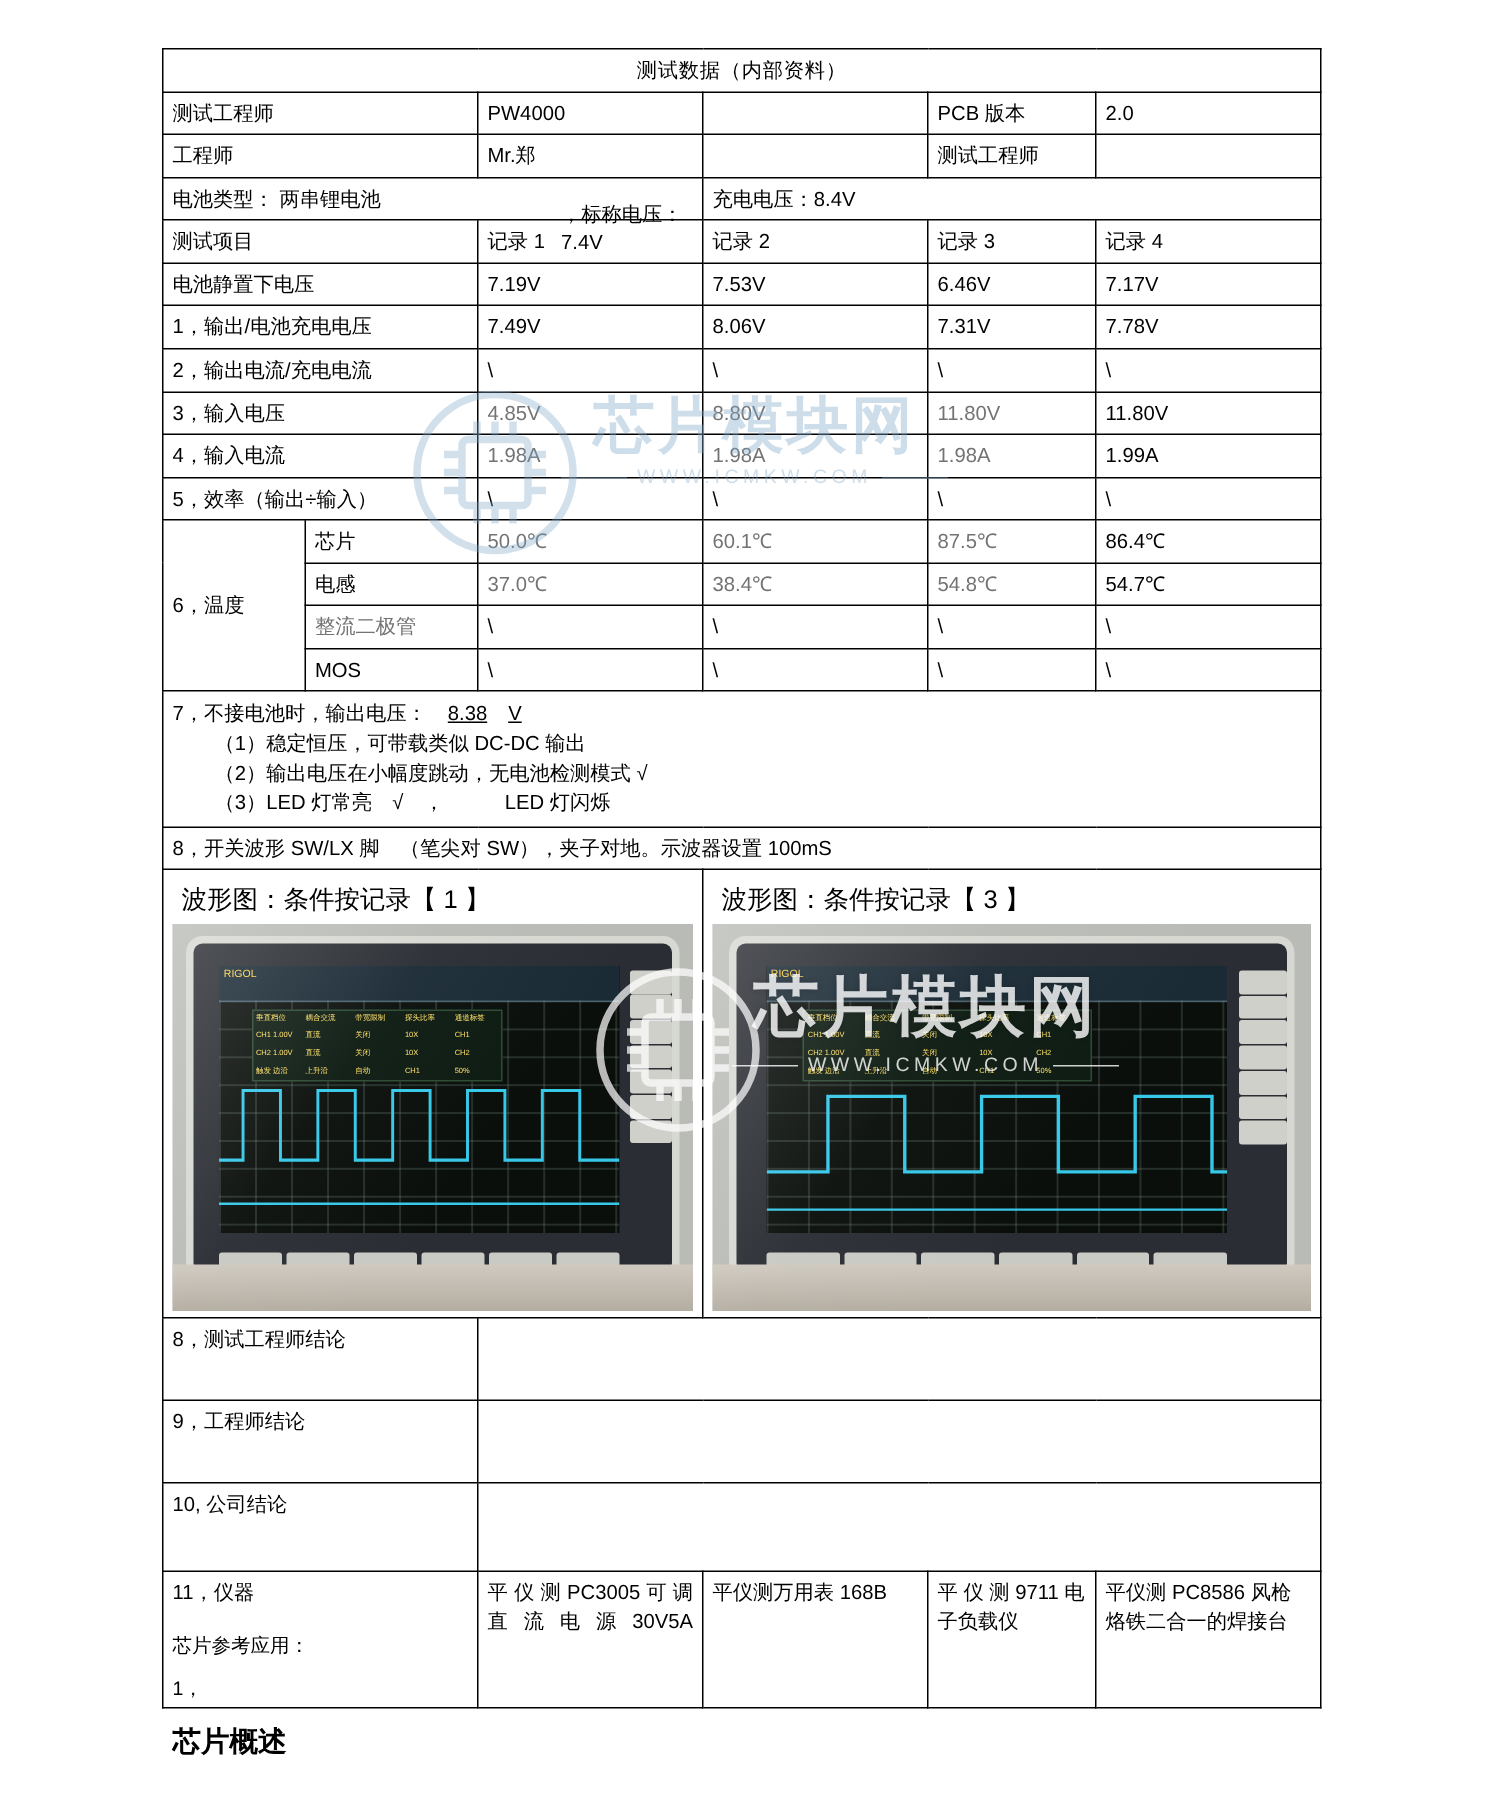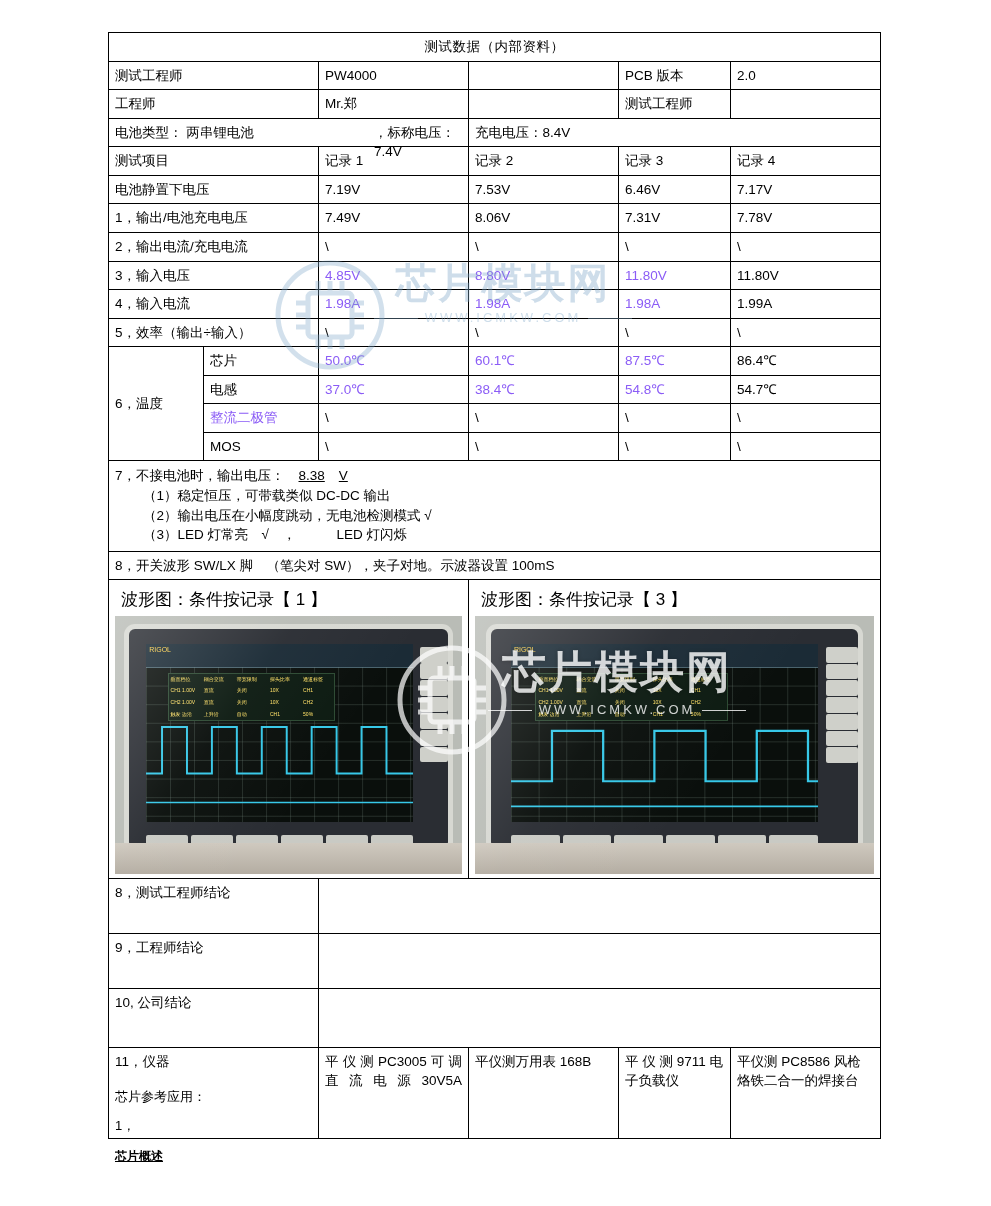--- a/index.html
+++ b/index.html
@@ -36,21 +36,21 @@
     vertical-align: middle;
     line-height: 1.45;
     word-break: break-word;
   }
   .title-cell {
     text-align: center;
     font-size: 19px;
     padding: 9px 0 9px 0;
     letter-spacing: 0.5px;
   }
-  .gray-txt { color: #8b5cf6; margin-top: 16px; }
+  .gray-txt { color: #737373; margin-top: 16px; }
 
   
   .wave-cell {
     padding: 0;
     vertical-align: top;
   }
   .wave-label {
     font-size: 17px;
     padding: 4px 6px 3px 6px;
   }
@@ -256,23 +256,22 @@
     position: absolute;
     left: 115px;
     font-size: 13px;
   }
   #ref-app { top: 1088px; }
   #ref-num { top: 1117px; }
   #section-title {
     position: absolute;
     left: 115px;
     top: 1148px;
-    font-size: 12px;
+    font-size: 19px;
     font-weight: bold;
-    text-decoration: underline;
   }
   .u { text-decoration: underline; }
 </style>
 </head>
 <body>
 
 <div class="page">
 
   <table class="doc-table">
     <colgroup>
@@ -301,21 +300,21 @@
         <td colspan="2">工程师</td>
         <td>Mr.郑</td>
         <td></td>
         <td>测试工程师</td>
         <td></td>
       </tr>
 
       <tr>
         <td colspan="3" style="position:relative;">
           <span>电池类型： 两串锂电池</span>
-          <span style="position:absolute; left:265px; top:4px;">，标称电压：7.4V</span>
+          <span style="position:absolute; left:265px; top:14px;">，标称电压：7.4V</span>
         </td>
         <td colspan="3">充电电压：8.4V</td>
       </tr>
 
       <tr>
         <td colspan="2">测试项目</td>
         <td>记录 1</td>
         <td>记录 2</td>
         <td>记录 3</td>
         <td>记录 4</td>

